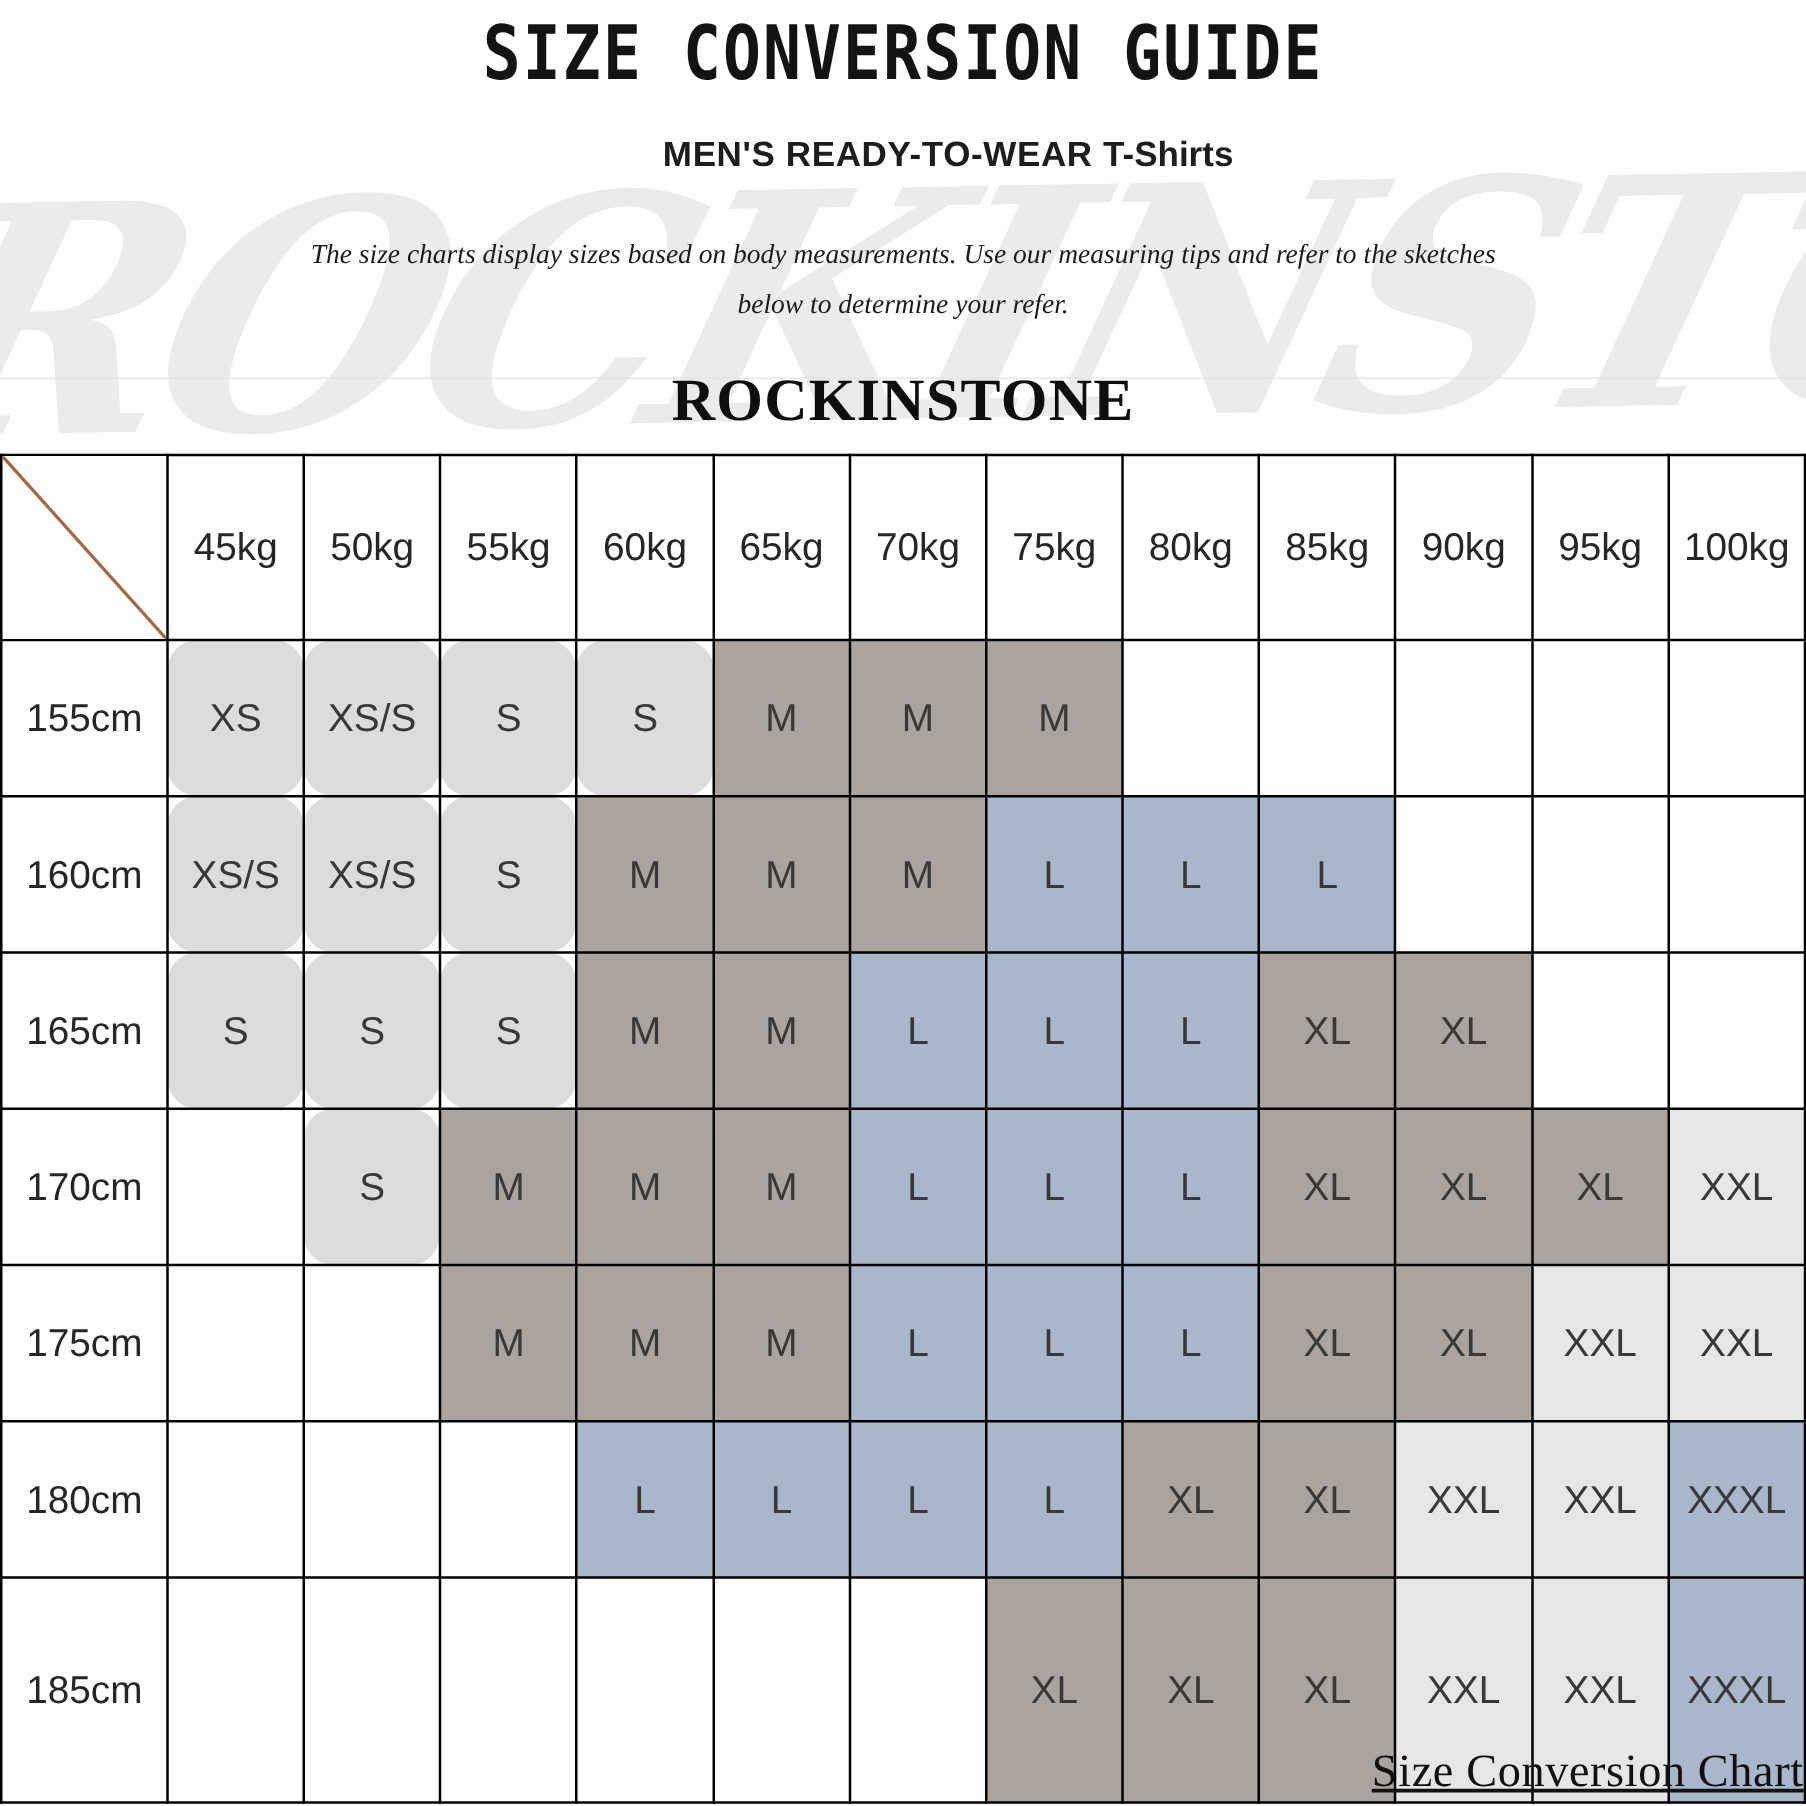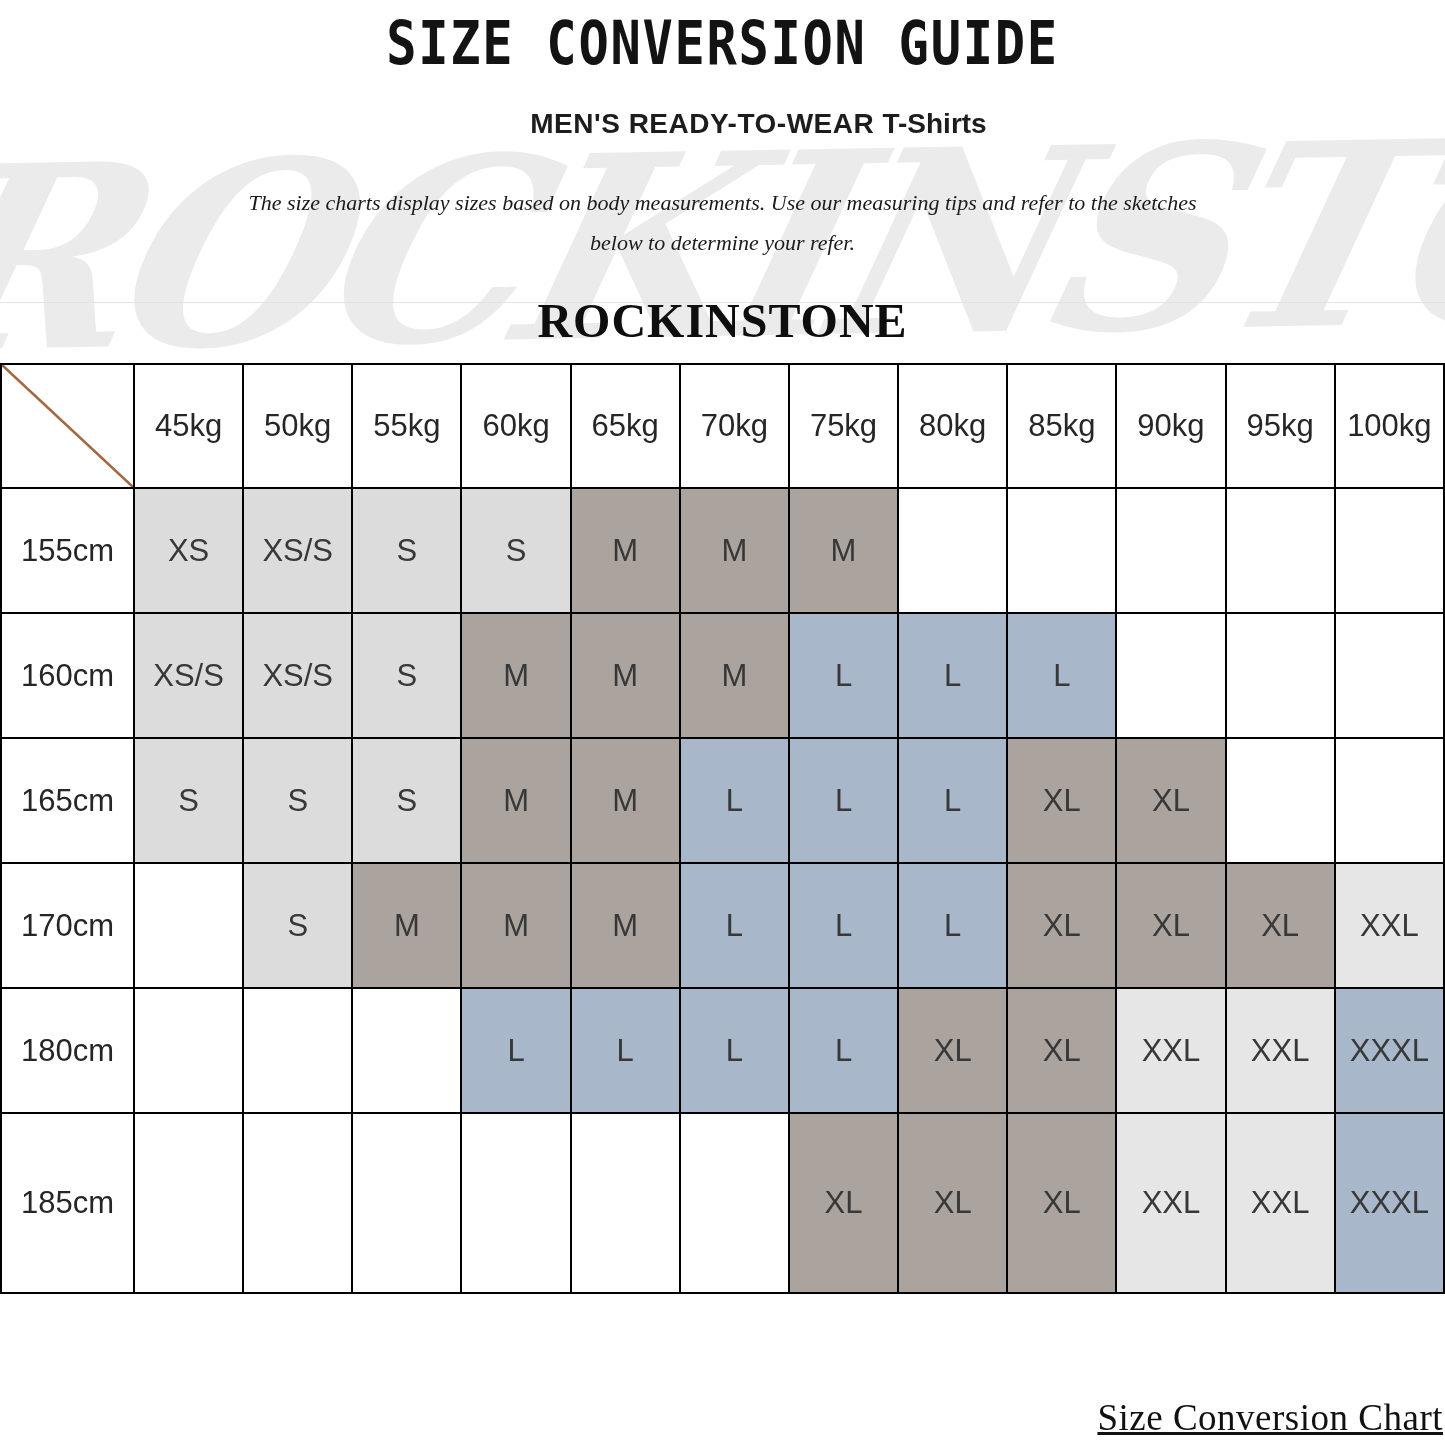--- a/index.html
+++ b/index.html
@@ -45,26 +45,26 @@
   table.size-table{
     position:absolute;top:363px;left:0;width:1445px;z-index:1;
     border-collapse:collapse;table-layout:fixed;background:#ffffff;
   }
   .size-table col.col-h{width:133px;}
   .size-table th,.size-table td{
     border:2.5px solid var(--grid-border,#000);
     text-align:center;vertical-align:middle;
     padding:0;font-weight:normal;
   }
-  .size-table thead tr{height:124px;border-radius:15px;}
+  .size-table thead tr{height:148px;border-radius:15px;}
   .size-table tbody tr{height:125px;}
   .size-table tbody tr:last-child{height:180px;}
   th.wh,th.rh{font-size:31px;color:#262626;background:#ffffff;}
   td.cell{font-size:31px;color:var(--cell-text,#383838);}
-  td[data-tone="light"]{background:var(--cell-light,#dcdcdc);}
+  td[data-tone="light"]{background:var(--cell-light,#dcdcdc);border-radius:24px;}
   td[data-tone="dark"]{background:var(--cell-dark,#aba49e);}
   td[data-tone="blue"]{background:var(--cell-blue,#a9b7cb);}
   td[data-tone="xlight"]{background:var(--cell-xlight,#e6e6e6);}
   td[data-tone="empty"]{background:#ffffff;}
   th.corner{position:relative;background:#ffffff;}
   .diag{position:absolute;top:0;left:0;width:100%;height:100%;display:block;}
   .diag line{stroke:var(--diagonal,#a5673f);stroke-width:2.6px;}
   .caption{
     position:absolute;top:1396px;right:2px;z-index:1;
     font-family:"Liberation Serif", serif;font-size:37px;color:#111111;
@@ -170,20 +170,35 @@
       <td class="cell" data-tone="dark">M</td>
       <td class="cell" data-tone="blue">L</td>
       <td class="cell" data-tone="blue">L</td>
       <td class="cell" data-tone="blue">L</td>
       <td class="cell" data-tone="dark">XL</td>
       <td class="cell" data-tone="dark">XL</td>
       <td class="cell" data-tone="dark">XL</td>
       <td class="cell" data-tone="xlight">XXL</td>
     </tr>
     <tr>
+      <th class="rh">175cm</th>
+      <td class="cell" data-tone="empty"></td>
+      <td class="cell" data-tone="empty"></td>
+      <td class="cell" data-tone="dark">M</td>
+      <td class="cell" data-tone="dark">M</td>
+      <td class="cell" data-tone="dark">M</td>
+      <td class="cell" data-tone="blue">L</td>
+      <td class="cell" data-tone="blue">L</td>
+      <td class="cell" data-tone="blue">L</td>
+      <td class="cell" data-tone="dark">XL</td>
+      <td class="cell" data-tone="dark">XL</td>
+      <td class="cell" data-tone="xlight">XXL</td>
+      <td class="cell" data-tone="xlight">XXL</td>
+    </tr>
+    <tr>
       <th class="rh">180cm</th>
       <td class="cell" data-tone="empty"></td>
       <td class="cell" data-tone="empty"></td>
       <td class="cell" data-tone="empty"></td>
       <td class="cell" data-tone="blue">L</td>
       <td class="cell" data-tone="blue">L</td>
       <td class="cell" data-tone="blue">L</td>
       <td class="cell" data-tone="blue">L</td>
       <td class="cell" data-tone="dark">XL</td>
       <td class="cell" data-tone="dark">XL</td>

